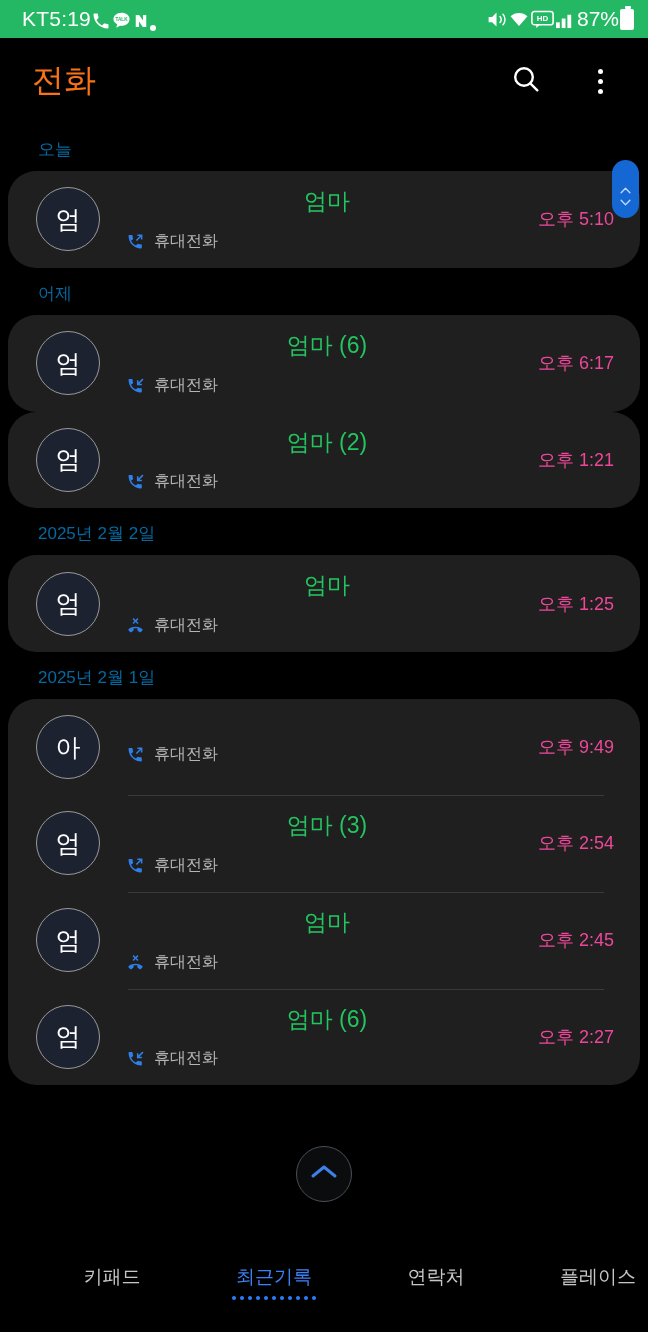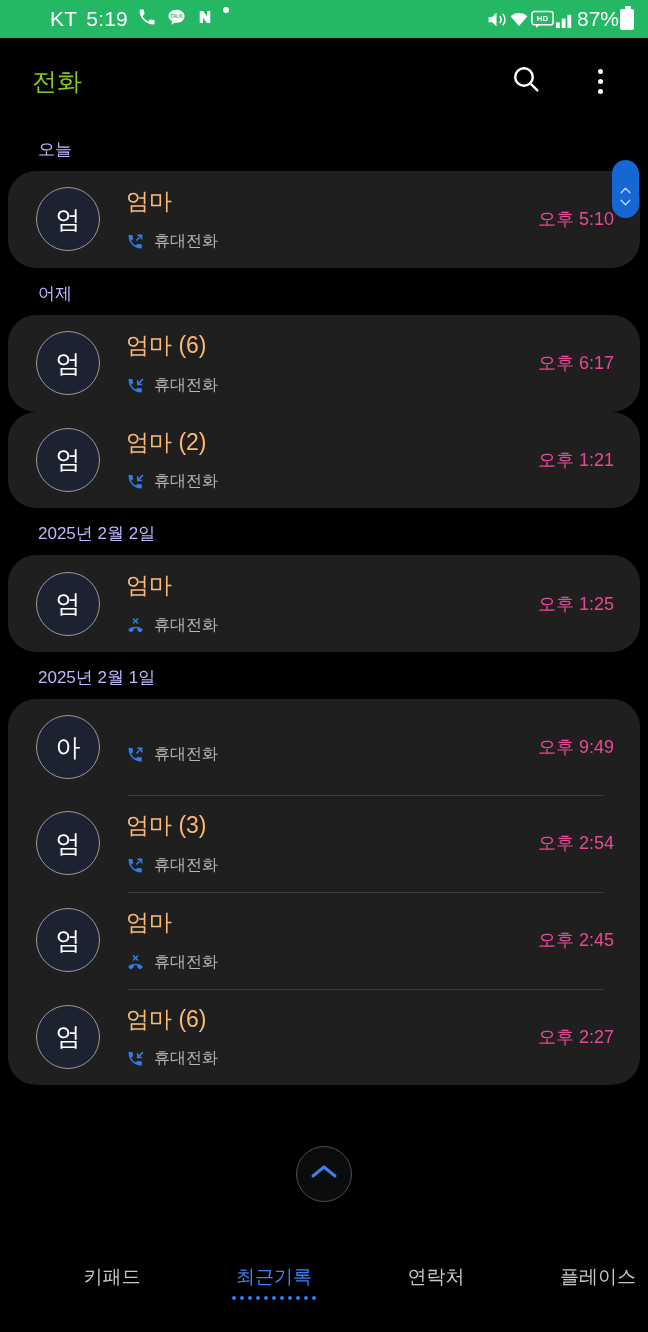--- a/index.html
+++ b/index.html
@@ -10,53 +10,53 @@
     overflow: hidden;
   }
   #phone { position: relative; width: 648px; height: 1332px; background: #000; }
 
   
   .statusbar {
     height: 38px; background: #25b864;
     display: flex; align-items: center;
     padding: 0 14px 0 22px; color: #fff;
   }
-  .sb-left { display: flex; align-items: flex-start; gap: 9px; flex: 1; margin-left: 28px; }
+  .sb-left { display: flex; align-items: flex-end; flex: 1; }
   .sb-right { display: flex; align-items: center; gap: 1px; }
   .sb-text { font-size: 21px; letter-spacing: .2px; font-weight: 400; }
   .sb-ico { display: inline-flex; align-items: center; justify-content: center; }
   .dot-ico { width: 6px; height: 6px; border-radius: 50%; background: #fff; }
   .batt-pct { font-size: 21px; }
   .batt {
     width: 14px; height: 21px; border: 2px solid #fff; border-radius: 2px;
     position: relative; background: #fff;
   }
   .batt::before {
     content: ""; position: absolute; top: -5px; left: 3px;
     width: 6px; height: 3px; background: #fff; border-radius: 1px;
   }
 
   
   .appbar {
     height: 86px; display: flex; align-items: center;
     padding: 0 26px 0 32px;
   }
-  .app-title { color: #84cc16; font-size: 25px; font-weight: 500; flex: 1; }
+  .app-title { color: #f97316; font-size: 32px; font-weight: 500; flex: 1; }
   .appbar-actions { display: flex; align-items: center; gap: 30px; }
   .icon-btn {
     width: 44px; height: 44px; display: flex;
     align-items: center; justify-content: center; cursor: pointer;
   }
   .kebab { display: flex; flex-direction: column; gap: 5px; align-items: center; }
   .kebab i { width: 5px; height: 5px; border-radius: 50%; background: #fff; display: block; }
 
   
   .list { position: relative; }
   .date-head {
-    color: #c4b5fd; font-size: 17px;
+    color: #0369a1; font-size: 17px;
     padding: 14px 0 10px 38px;
   }
   .card {
     background: #1f1f1f; border-radius: 28px;
     margin: 0 8px; overflow: hidden;
   }
   .row {
     display: flex; align-items: center;
     padding: 16px 26px 16px 28px; position: relative;
     cursor: pointer;
@@ -65,21 +65,21 @@
     content: ""; position: absolute; top: 0; left: 120px; right: 36px;
     height: 1px; background: #3a3a3a;
   }
   .avatar {
     width: 64px; height: 64px; border-radius: 50%;
     background: #1c2230; border: 1px solid #9a9a9a;
     display: flex; align-items: center; justify-content: center;
     color: #fff; font-size: 25px; flex: none;
   }
   .row-mid { flex: 1; padding-left: 26px; min-width: 0; }
-  .row-name { color: #fdba74; font-size: 23px; font-weight: 500; line-height: 1.25; }
+  .row-name { color: #22c55e; font-size: 23px; font-weight: 500; line-height: 1.25; text-align: center; }
   .row-sub { display: flex; align-items: center; gap: 9px; margin-top: 15px; }
   .row-sub-text { color: #b4b4b4; font-size: 16px; }
   .row-time { color: #ec4899; font-size: 18px; flex: none; padding-left: 10px; }
   .call-ico { width: 19px; height: 19px; flex: none; display: block; }
 
   
   .scroll-pill {
     position: absolute; right: 9px; top: 160px;
     width: 27px; height: 58px; border-radius: 14px;
     background: #1567d3; display: flex; flex-direction: column;

